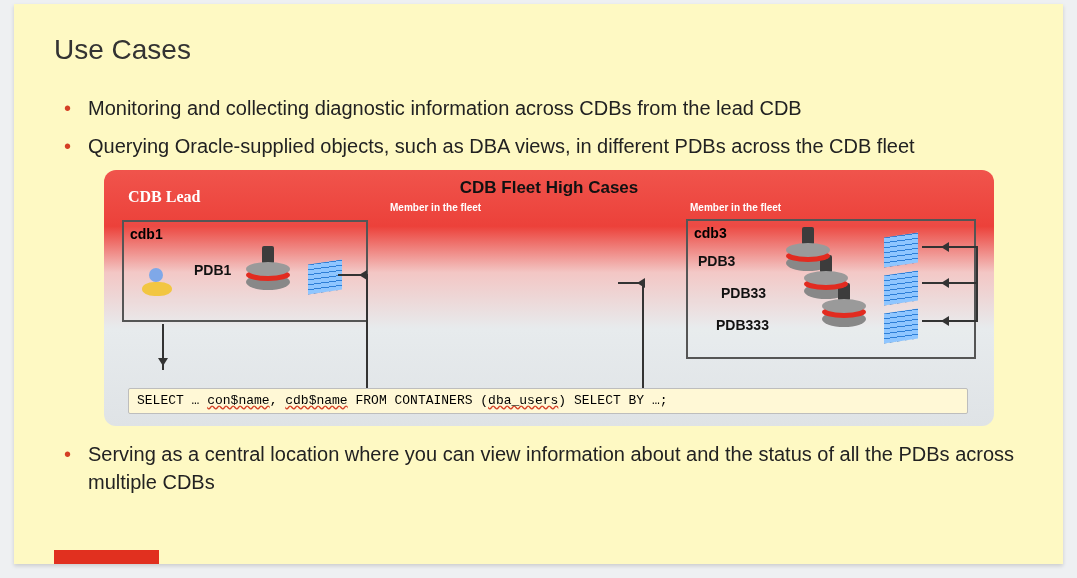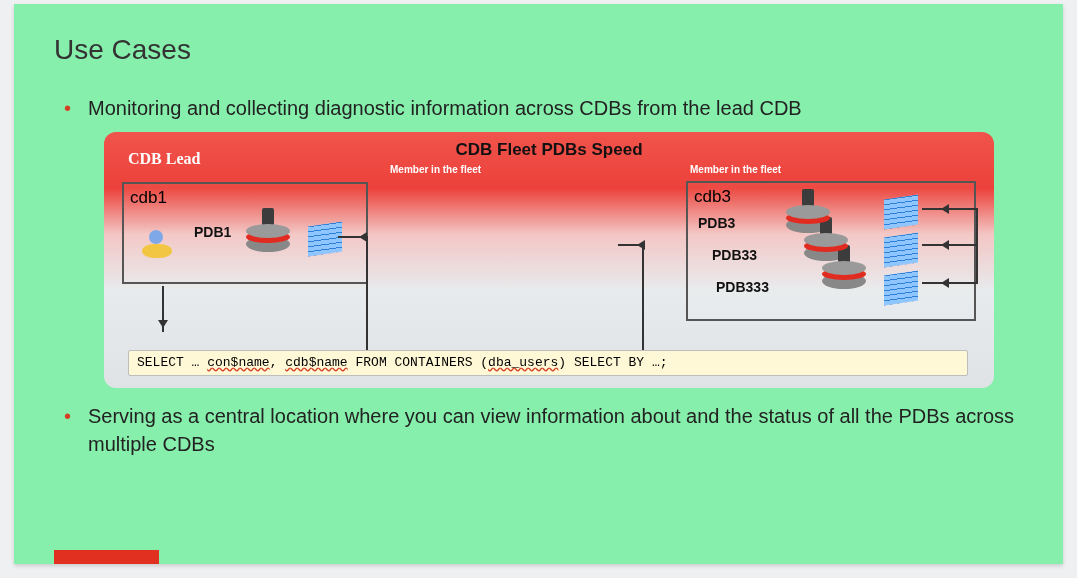--- a/index.html
+++ b/index.html
@@ -1,32 +1,32 @@
 <!DOCTYPE html>
 <html><head>
 <meta charset="utf-8">
 <style>
   * { box-sizing: border-box; margin: 0; padding: 0; }
   body { font-family: Arial, Helvetica, sans-serif; background: #eef0f2; width: 1077px; height: 578px; position: relative; }
-  .slide { position: absolute; left: 14px; top: 4px; width: 1049px; height: 560px; background: #86efac; box-shadow: 0 2px 4px rgba(0,0,0,.15); padding: 30px 40px 0 40px; }
+  .slide { position: absolute; left: 14px; top: 4px; width: 1049px; height: 560px; background: #fef9c3; box-shadow: 0 2px 4px rgba(0,0,0,.15); padding: 30px 40px 0 40px; }
   .title { font-size: 28px; font-weight: 400; color: #333; margin-bottom: 28px; }
   ul.bullets { list-style: none; padding-left: 10px; }
   ul.bullets > li { position: relative; padding-left: 24px; font-size: 20px; color: #222; line-height: 1.4; margin-bottom: 10px; }
   ul.bullets > li::before { content: "•"; position: absolute; left: 0; top: 0; color: #d43f24; font-size: 20px; }
   .diagram-wrap { margin: 6px 0 14px 50px; width: 890px; height: 256px; position: relative; border-radius: 12px; background: linear-gradient(180deg,#f0544c 0%,#ec413a 22%,#f3c6c4 40%,#e7ebed 62%,#dfe3e6 100%); padding: 10px 18px 10px 18px; }
   .fleet-title { position: absolute; left: 50%; top: 8px; transform: translateX(-50%); font-weight: 700; font-size: 17px; color: #111; }
   .lead-label { position: absolute; left: 24px; top: 18px; color: #fff; font-weight: 700; font-size: 16px; font-family: Liberation Serif, serif; }
   .member-label { position: absolute; color: #fff; font-size: 10px; font-weight: 700; }
   .m1 { left: 286px; top: 32px; }
   .m2 { left: 586px; top: 32px; }
   .cdb-box { position: absolute; border: 2px solid #555; background: rgba(255,255,255,.05); }
   .cdb1 { left: 18px; top: 50px; width: 246px; height: 102px; }
   .cdb2 { left: 282px; top: 49px; width: 254px; height: 130px; }
   .cdb3 { left: 582px; top: 49px; width: 290px; height: 140px; }
-  .cdb-title { position: absolute; left: 6px; top: 4px; font-weight: 400; font-size: 17px; }
+  .cdb-title { position: absolute; left: 6px; top: 4px; font-weight: 700; font-size: 14px; }
   .pdb-lbl { position: absolute; font-weight: 700; font-size: 14px; color: #111; }
   .user-icon { position: absolute; width: 30px; height: 28px; }
   .user-icon .base { position: absolute; bottom: 0; left: 0; width: 30px; height: 14px; background: #f2c642; border-radius: 50%/60%; }
   .user-icon .head { position: absolute; top: 0; left: 7px; width: 14px; height: 14px; background: #7fa8e8; border-radius: 50%; }
   .disk { position: absolute; width: 44px; }
   .disk .usb { position: absolute; left: 50%; transform: translateX(-50%); top: -16px; width: 12px; height: 18px; background: #3c3c3c; border-radius: 2px; }
   .disk .top { width: 44px; height: 14px; background: #9a9a9a; border-radius: 50%; position: relative; z-index: 2; }
   .disk .mid { width: 44px; height: 12px; background: #e22b20; margin-top: -7px; border-radius: 50%/50%; position: relative; z-index: 1; }
   .disk .bot { width: 44px; height: 16px; background: #888; margin-top: -7px; border-radius: 50%/50%; }
   .grid-icon { position: absolute; width: 34px; height: 30px; background: linear-gradient(#2d7fd8,#2d7fd8); background-image: repeating-linear-gradient(0deg,#8fc6ff 0 4px,#2d7fd8 4px 5px), repeating-linear-gradient(90deg,transparent 0 5px,rgba(0,0,0,.25) 5px 6px); transform: skewY(-8deg); }
@@ -40,24 +40,25 @@
 </style>
 </head>
 <body>
 
 <div class="slide">
 
   <h1 class="title">Use Cases</h1>
 
   <ul class="bullets">
     <li>Monitoring and collecting diagnostic information across CDBs from the lead CDB</li>
+    <li>Querying Oracle-supplied objects, such as DBA views, in different PDBs across the CDB fleet</li>
   </ul>
 
   <div class="diagram-wrap">
-    <div class="fleet-title">CDB Fleet PDBs Speed</div>
+    <div class="fleet-title">CDB Fleet High Cases</div>
     <div class="lead-label">CDB Lead</div>
     <div class="member-label m1">Member in the fleet</div>
     <div class="member-label m2">Member in the fleet</div>
 
     <div class="cdb-box cdb1">
       <div class="cdb-title">cdb1</div>
       <div class="user-icon" style="left:18px;top:46px">
           <div class="head"></div>
           <div class="base"></div>
         </div>
@@ -68,21 +69,21 @@
           <div class="mid"></div>
           <div class="bot"></div>
         </div>
       <div class="grid-icon" style="left:184px;top:40px"></div>
     </div>
 
 
     <div class="cdb-box cdb3">
       <div class="cdb-title">cdb3</div>
       <div class="pdb-lbl" style="left:10px;top:32px">PDB3</div>
-      <div class="pdb-lbl" style="left:24px;top:64px">PDB33</div>
+      <div class="pdb-lbl" style="left:33px;top:64px">PDB33</div>
       <div class="pdb-lbl" style="left:28px;top:96px">PDB333</div>
       <div class="disk" style="left:98px;top:22px">
           <div class="usb"></div>
           <div class="top"></div>
           <div class="mid"></div>
           <div class="bot"></div>
         </div>
       <div class="disk" style="left:116px;top:50px">
           <div class="usb"></div>
           <div class="top"></div>

